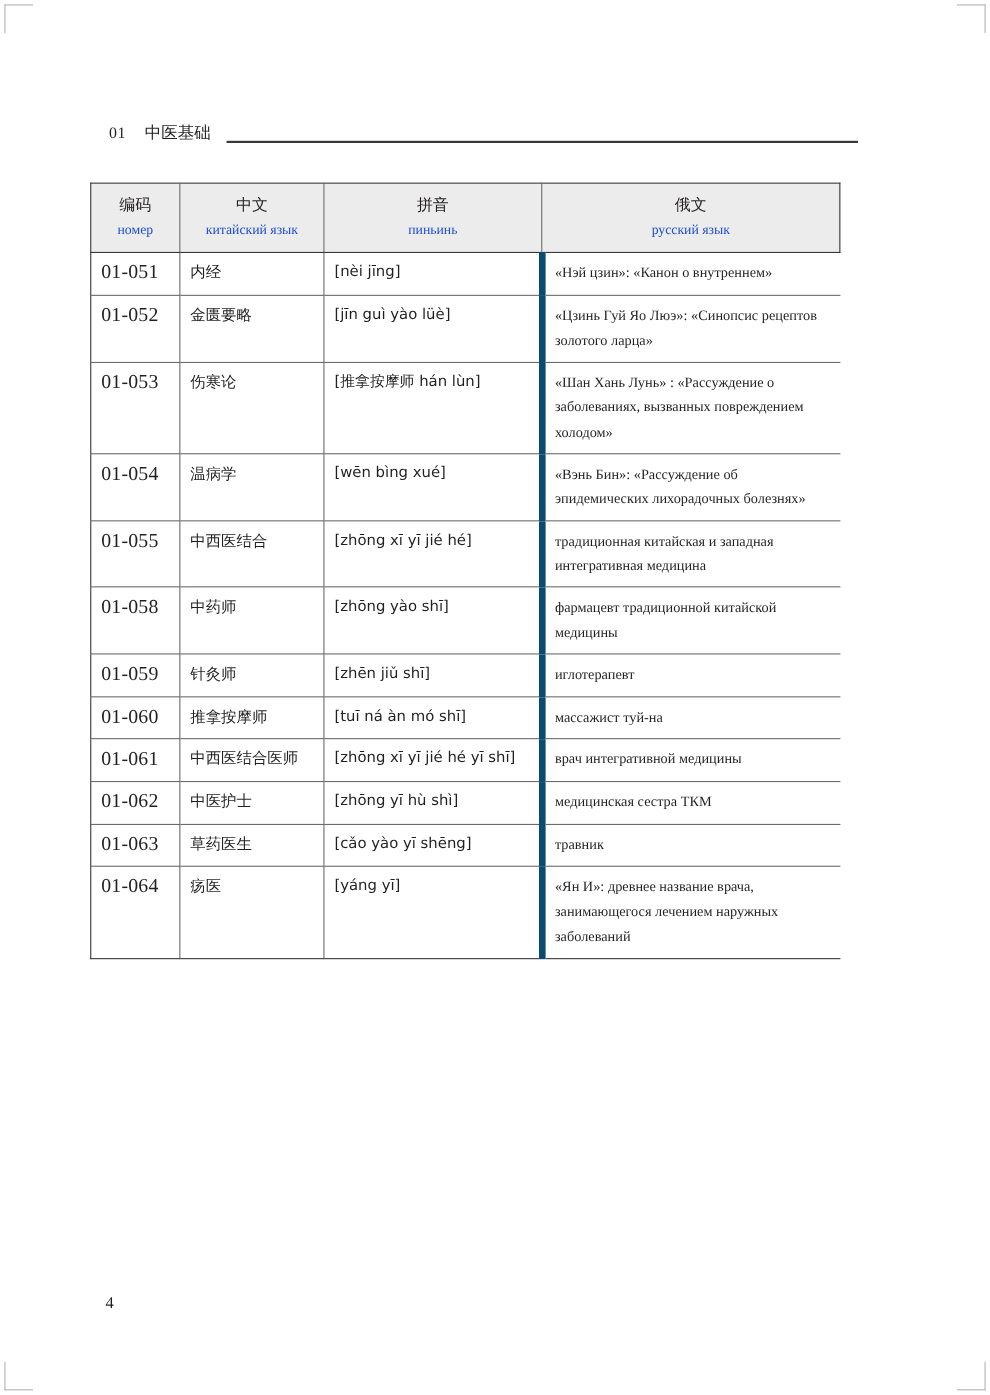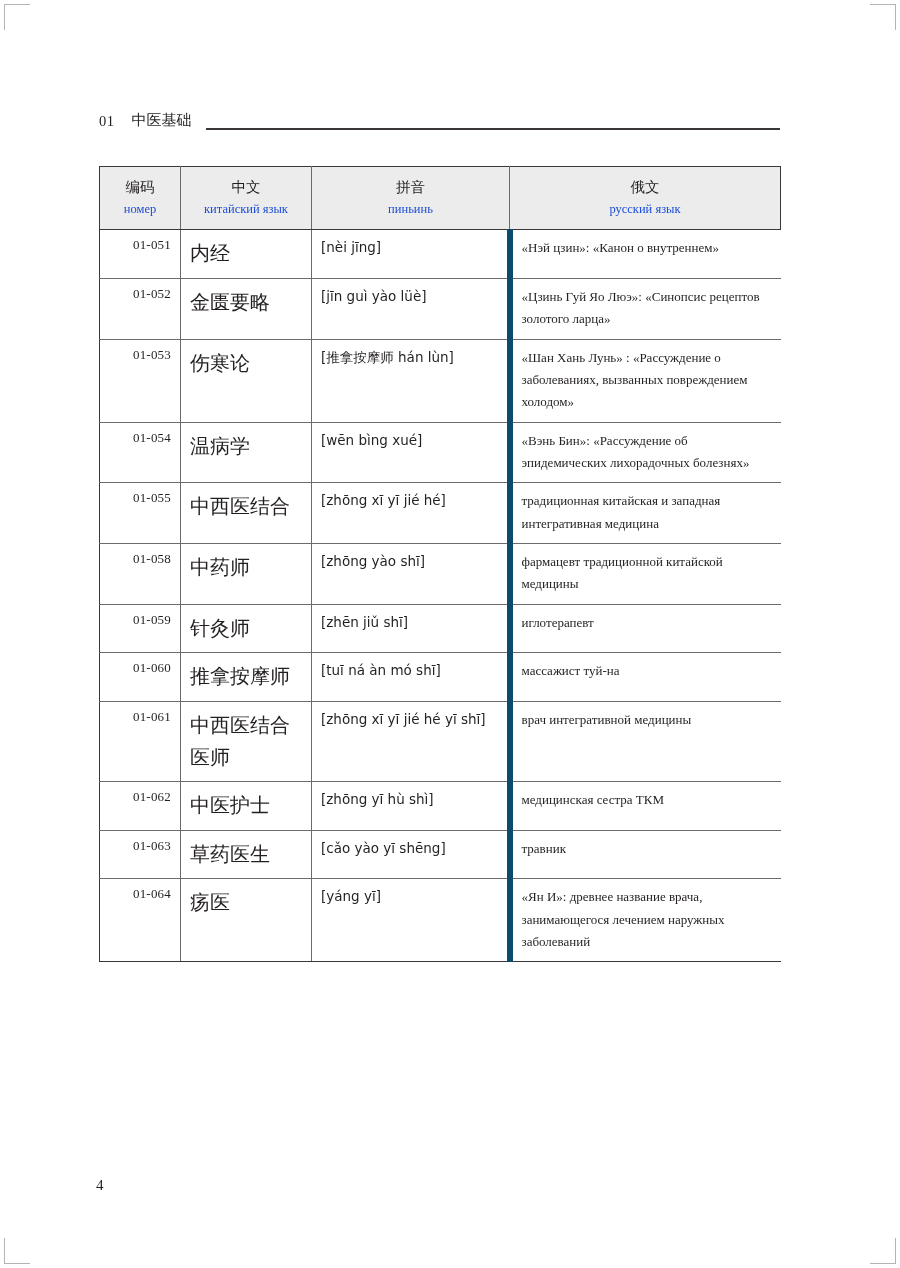--- a/index.html
+++ b/index.html
@@ -67,21 +67,21 @@
     flex: 1 1 auto;
     height: 1.6px;
     background: #3b3637;
     margin-left: 14px;
     margin-top: 2px;
   }
 
   
   .vocab-table {
     position: absolute;
-    left: 99px;
+    left: 82px;
     top: 166px;
     width: 681px;
     border-collapse: collapse;
     table-layout: fixed;
   }
   .vocab-table col.c-code { width: 81px; }
   .vocab-table col.c-zh   { width: 131px; }
   .vocab-table col.c-py   { width: 198px; }
   .vocab-table col.c-ru   { width: 271px; }
 
@@ -123,30 +123,30 @@
     border-bottom: 1.2px solid #6e6a6b;
     padding: 7px 9px 8px 9px;
     vertical-align: top;
   }
   .vocab-table tbody tr:last-child td {
     border-bottom: 1.9px solid #3b3637;
   }
   .vocab-table tbody td.cell-code {
     border-left: 1.3px solid #3b3637;
     border-right: 1px solid #6e6a6b;
-    text-align: right;
-    font-family: "Liberation Serif", "DejaVu Serif", serif;
-    font-size: 13px;
+    text-align: left;
+    font-family: "Liberation Serif", "DejaVu Serif", serif;
+    font-size: 18px;
     letter-spacing: 0.2px;
     white-space: nowrap;
   }
   .vocab-table tbody td.cell-zh {
     border-right: 1px solid #6e6a6b;
     font-family: "DejaVu Sans", "Liberation Sans", sans-serif;
-    font-size: 20px;
+    font-size: 14px;
     line-height: 1.62;
   }
   .vocab-table tbody td.cell-py {
     border-right: 6px solid #0c4a6e;
     font-family: "DejaVu Sans", "Liberation Sans", sans-serif;
     font-size: 13.5px;
     line-height: 1.62;
   }
   .vocab-table tbody td.cell-ru {
     font-family: "Liberation Serif", "DejaVu Serif", serif;

